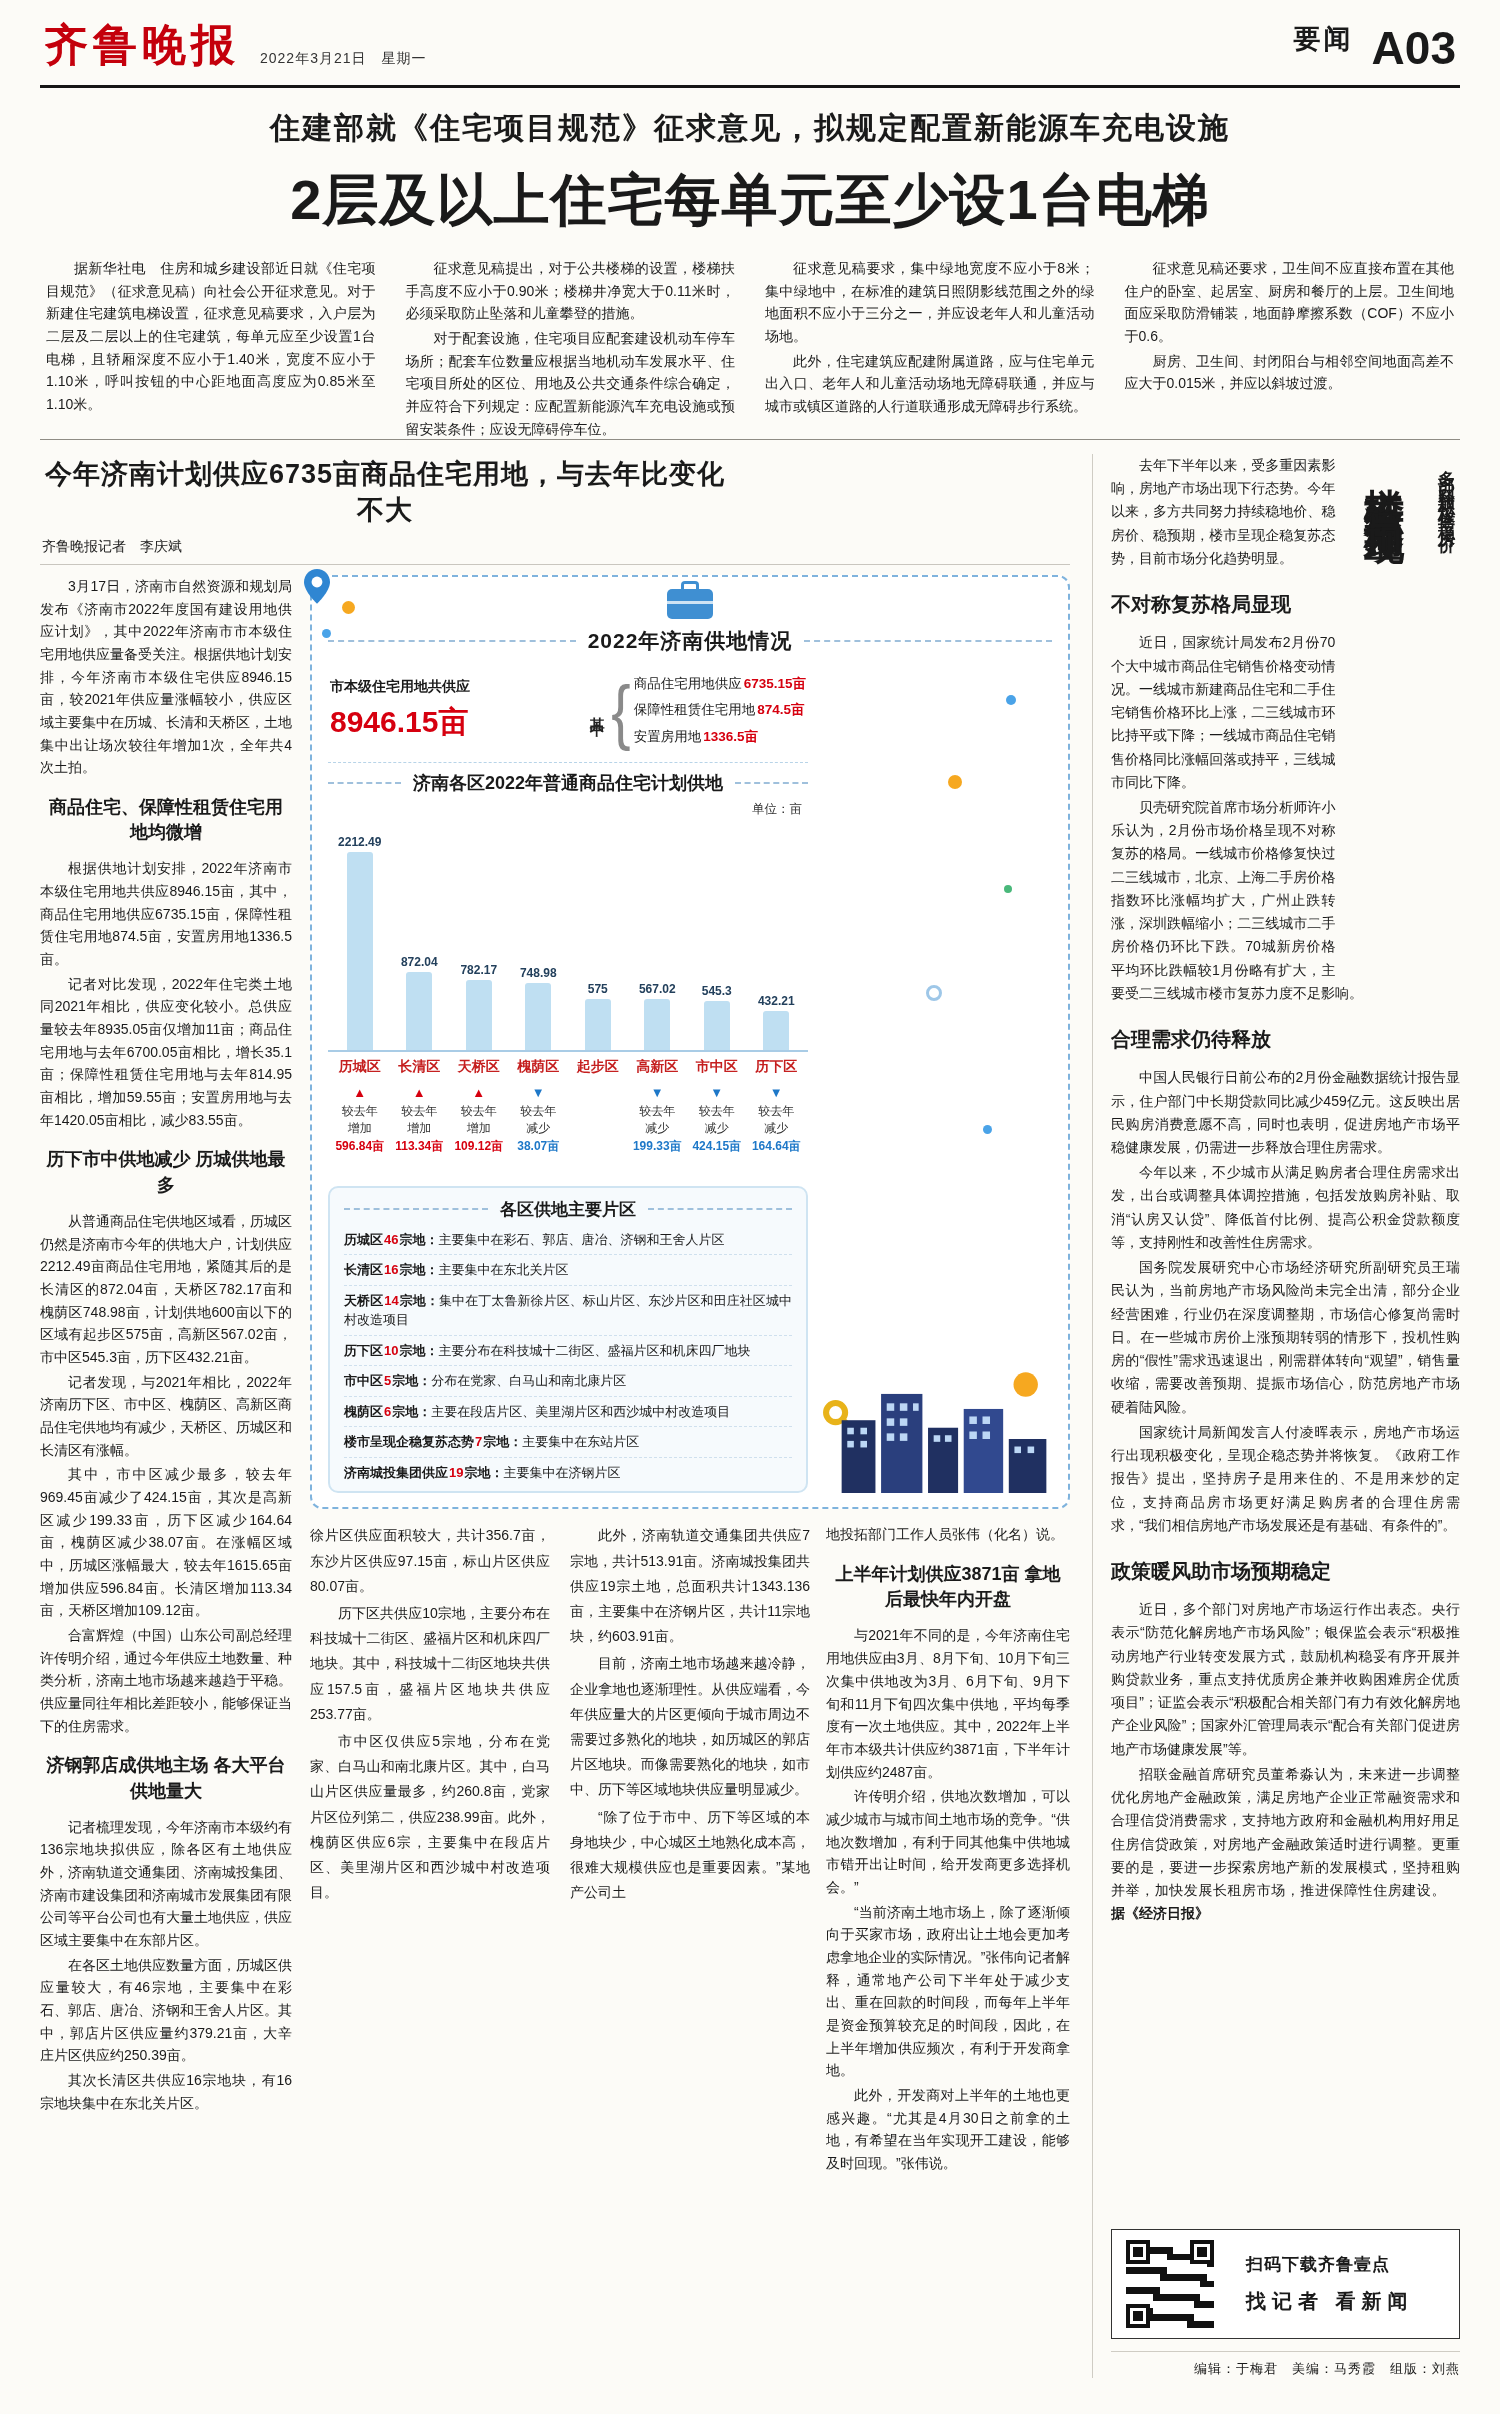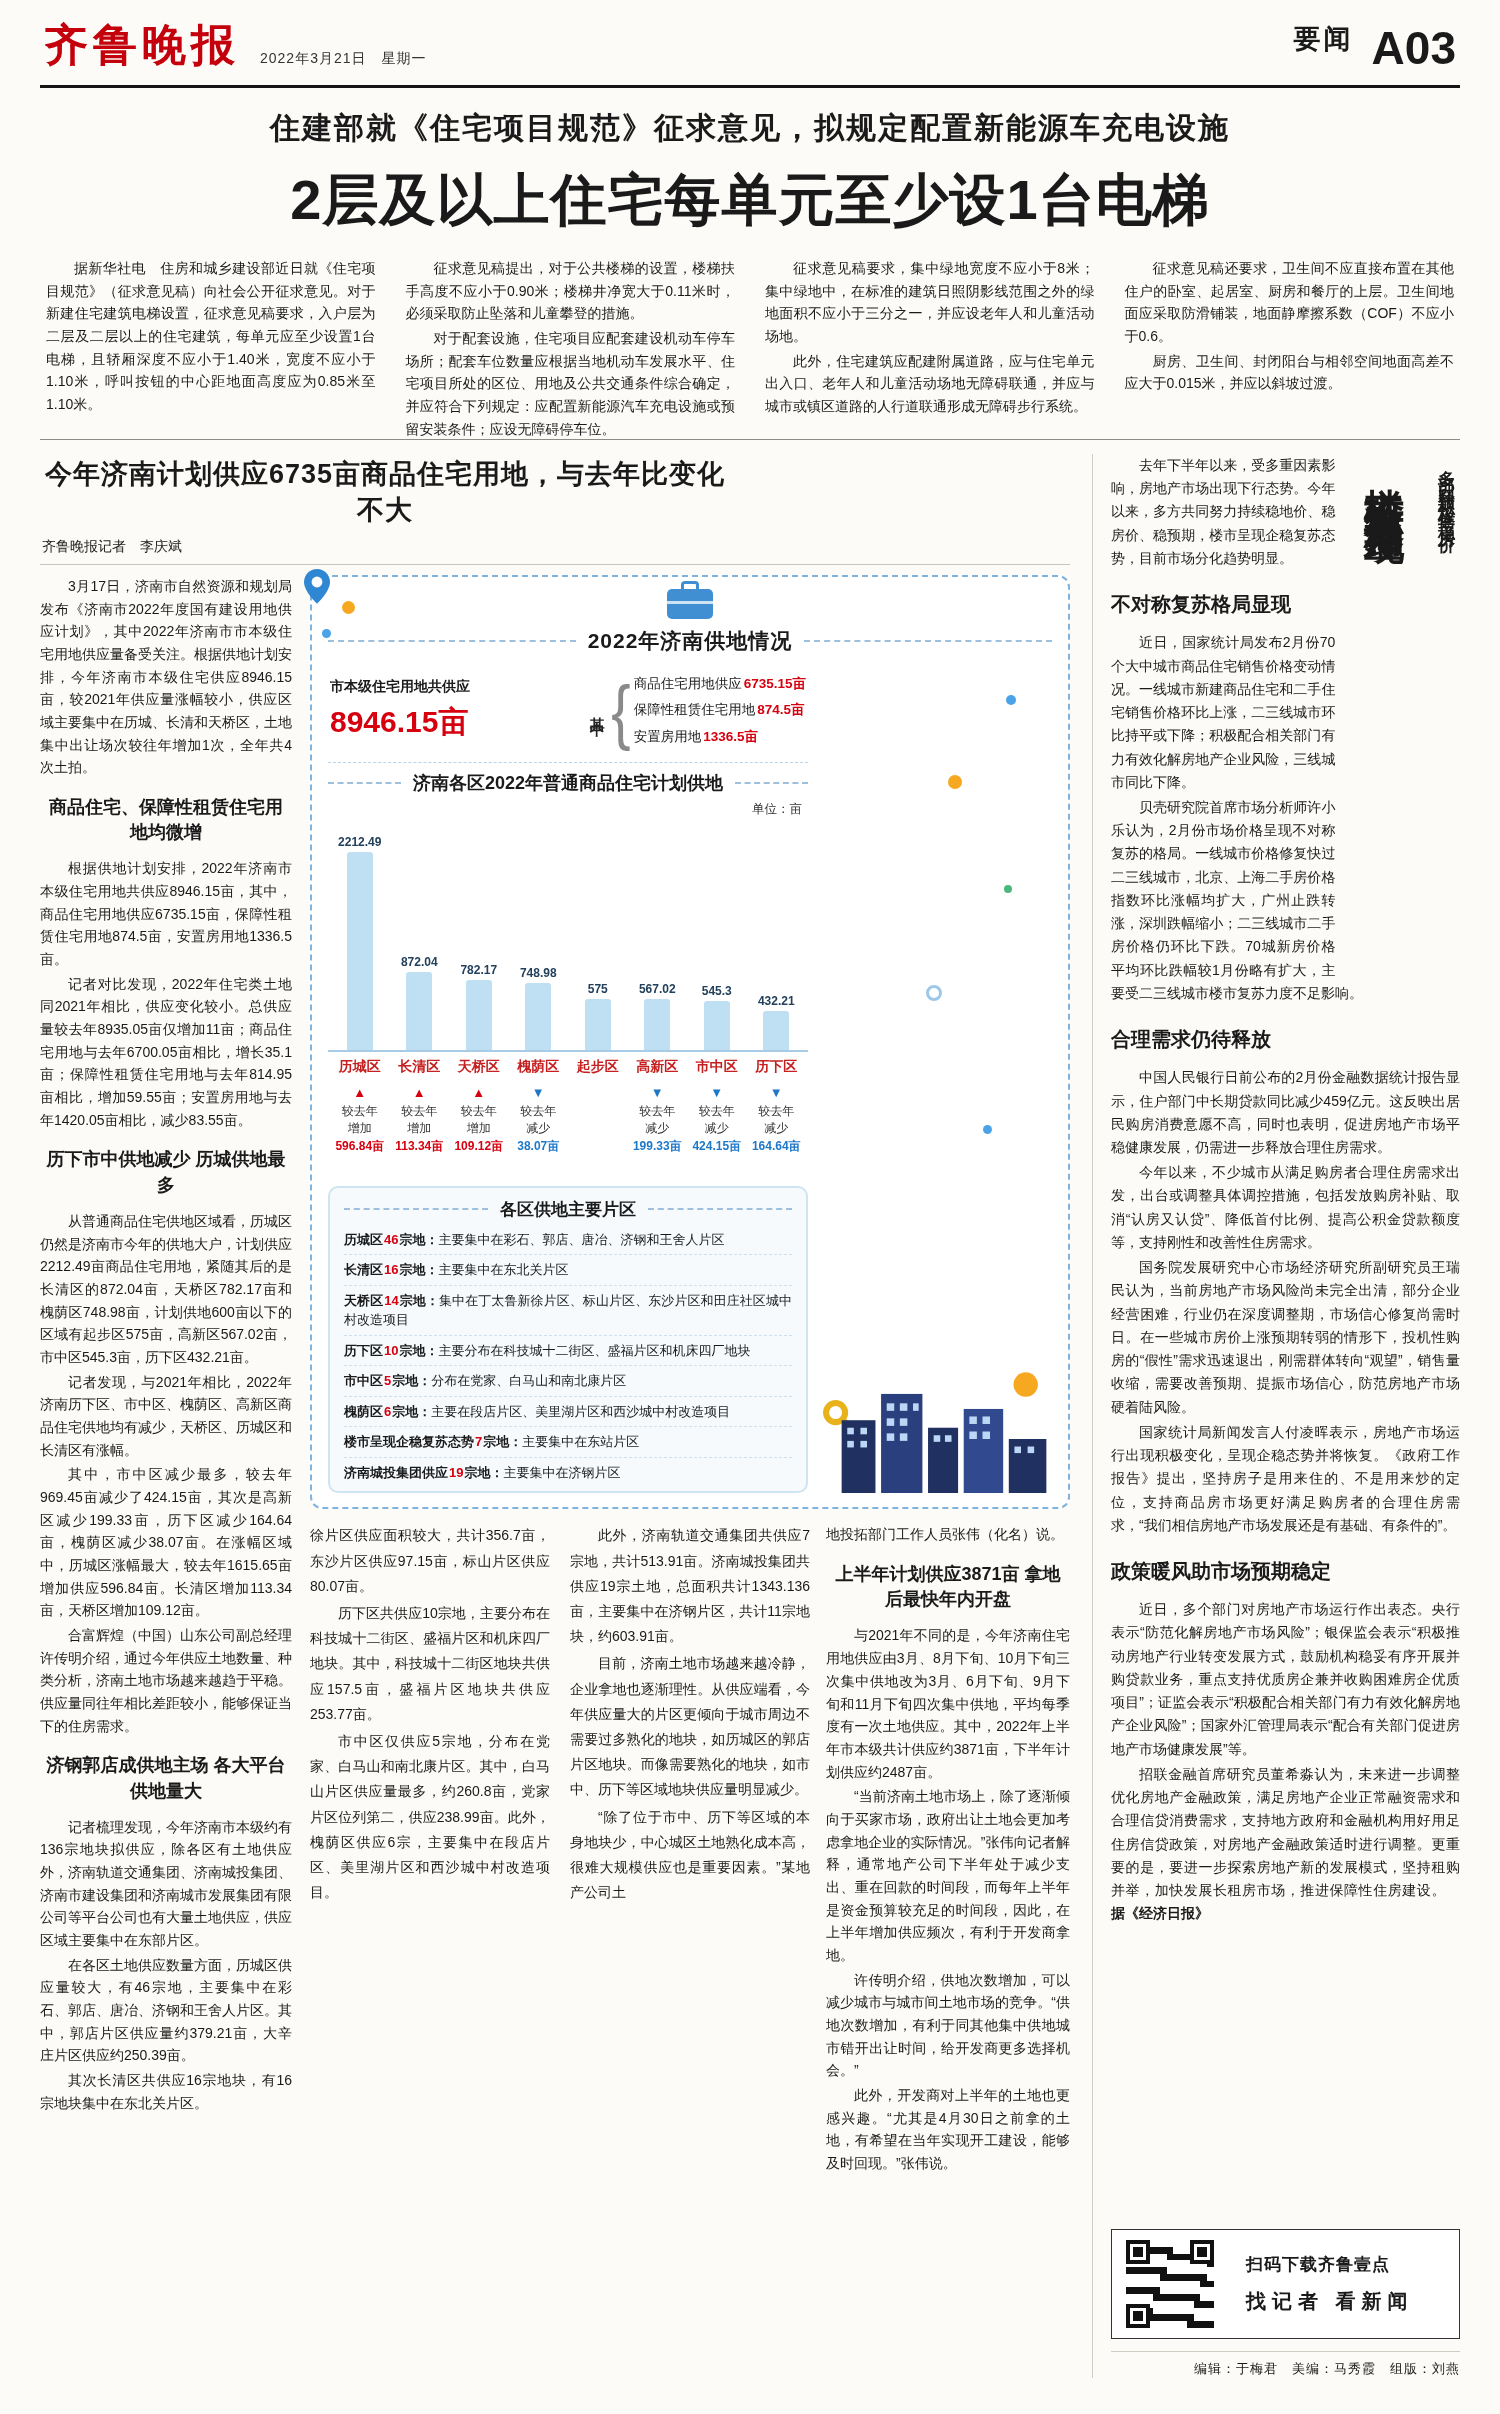--- a/index.html
+++ b/index.html
@@ -377,38 +377,38 @@
                 <p class="para">历下区共供应10宗地，主要分布在科技城十二街区、盛福片区和机床四厂地块。其中，科技城十二街区地块共供应157.5亩，盛福片区地块共供应253.77亩。</p>
                 <p class="para">市中区仅供应5宗地，分布在党家、白马山和南北康片区。其中，白马山片区供应量最多，约260.8亩，党家片区位列第二，供应238.99亩。此外，槐荫区供应6宗，主要集中在段店片区、美里湖片区和西沙城中村改造项目。</p>
                 <p class="para">此外，济南轨道交通集团共供应7宗地，共计513.91亩。济南城投集团共供应19宗土地，总面积共计1343.136亩，主要集中在济钢片区，共计11宗地块，约603.91亩。</p>
                 <p class="para">目前，济南土地市场越来越冷静，企业拿地也逐渐理性。从供应端看，今年供应量大的片区更倾向于城市周边不需要过多熟化的地块，如历城区的郭店片区地块。而像需要熟化的地块，如市中、历下等区域地块供应量明显减少。</p>
                 <p class="para">“除了位于市中、历下等区域的本身地块少，中心城区土地熟化成本高，很难大规模供应也是重要因素。”某地产公司土</p>
               </div>
             <div class="col-c col-body">
                 <p class="para cont">地投拓部门工作人员张伟（化名）说。</p>
                 <h4 class="subhead">上半年计划供应3871亩 拿地后最快年内开盘</h4>
                 <p class="para">与2021年不同的是，今年济南住宅用地供应由3月、8月下旬、10月下旬三次集中供地改为3月、6月下旬、9月下旬和11月下旬四次集中供地，平均每季度有一次土地供应。其中，2022年上半年市本级共计供应约3871亩，下半年计划供应约2487亩。</p>
+                <p class="para">许传明介绍，供地次数增加，可以减少城市与城市间土地市场的竞争。“供地次数增加，有利于同其他集中供地城市错开出让时间，给开发商更多选择机会。”</p>
                 <p class="para">“当前济南土地市场上，除了逐渐倾向于买家市场，政府出让土地会更加考虑拿地企业的实际情况。”张伟向记者解释，通常地产公司下半年处于减少支出、重在回款的时间段，而每年上半年是资金预算较充足的时间段，因此，在上半年增加供应频次，有利于开发商拿地。</p>
-                <p class="para">许传明介绍，供地次数增加，可以减少城市与城市间土地市场的竞争。“供地次数增加，有利于同其他集中供地城市错开出让时间，给开发商更多选择机会。”</p>
                 <p class="para">此外，开发商对上半年的土地也更感兴趣。“尤其是4月30日之前拿的土地，有希望在当年实现开工建设，能够及时回现。”张伟说。</p>
               </div>
           </div>
         </div>
       </div>
     </div>
 
     <aside class="sidebar">
       <div class="sidebar-body">
         <div class="v-headline">
           <div class="v-sub">多部门释放积极信号稳房价</div>
           <div class="v-main">楼市不对称复苏格局显现</div>
         </div>
       <p class="para">去年下半年以来，受多重因素影响，房地产市场出现下行态势。今年以来，多方共同努力持续稳地价、稳房价、稳预期，楼市呈现企稳复苏态势，目前市场分化趋势明显。</p>
           <h4 class="sidebar-subhead">不对称复苏格局显现</h4>
-          <p class="para">近日，国家统计局发布2月份70个大中城市商品住宅销售价格变动情况。一线城市新建商品住宅和二手住宅销售价格环比上涨，二三线城市环比持平或下降；积极配合相关部门有力有效化解房地产企业风险，三线城市同比下降。</p>
+          <p class="para">近日，国家统计局发布2月份70个大中城市商品住宅销售价格变动情况。一线城市新建商品住宅和二手住宅销售价格环比上涨，二三线城市环比持平或下降；一线城市商品住宅销售价格同比涨幅回落或持平，三线城市同比下降。</p>
           <p class="para">贝壳研究院首席市场分析师许小乐认为，2月份市场价格呈现不对称复苏的格局。一线城市价格修复快过二三线城市，北京、上海二手房价格指数环比涨幅均扩大，广州止跌转涨，深圳跌幅缩小；二三线城市二手房价格仍环比下跌。70城新房价格平均环比跌幅较1月份略有扩大，主要受二三线城市楼市复苏力度不足影响。</p>
           <h4 class="sidebar-subhead">合理需求仍待释放</h4>
           <p class="para">中国人民银行日前公布的2月份金融数据统计报告显示，住户部门中长期贷款同比减少459亿元。这反映出居民购房消费意愿不高，同时也表明，促进房地产市场平稳健康发展，仍需进一步释放合理住房需求。</p>
           <p class="para">今年以来，不少城市从满足购房者合理住房需求出发，出台或调整具体调控措施，包括发放购房补贴、取消“认房又认贷”、降低首付比例、提高公积金贷款额度等，支持刚性和改善性住房需求。</p>
           <p class="para">国务院发展研究中心市场经济研究所副研究员王瑞民认为，当前房地产市场风险尚未完全出清，部分企业经营困难，行业仍在深度调整期，市场信心修复尚需时日。在一些城市房价上涨预期转弱的情形下，投机性购房的“假性”需求迅速退出，刚需群体转向“观望”，销售量收缩，需要改善预期、提振市场信心，防范房地产市场硬着陆风险。</p>
           <p class="para">国家统计局新闻发言人付凌晖表示，房地产市场运行出现积极变化，呈现企稳态势并将恢复。《政府工作报告》提出，坚持房子是用来住的、不是用来炒的定位，支持商品房市场更好满足购房者的合理住房需求，“我们相信房地产市场发展还是有基础、有条件的”。</p>
           <h4 class="sidebar-subhead">政策暖风助市场预期稳定</h4>
           <p class="para">近日，多个部门对房地产市场运行作出表态。央行表示“防范化解房地产市场风险”；银保监会表示“积极推动房地产行业转变发展方式，鼓励机构稳妥有序开展并购贷款业务，重点支持优质房企兼并收购困难房企优质项目”；证监会表示“积极配合相关部门有力有效化解房地产企业风险”；国家外汇管理局表示“配合有关部门促进房地产市场健康发展”等。</p>
           <p class="para">招联金融首席研究员董希淼认为，未来进一步调整优化房地产金融政策，满足房地产企业正常融资需求和合理信贷消费需求，支持地方政府和金融机构用好用足住房信贷政策，对房地产金融政策适时进行调整。更重要的是，要进一步探索房地产新的发展模式，坚持租购并举，加快发展长租房市场，推进保障性住房建设。<span class="source">　据《经济日报》</span></p>
         </div>

